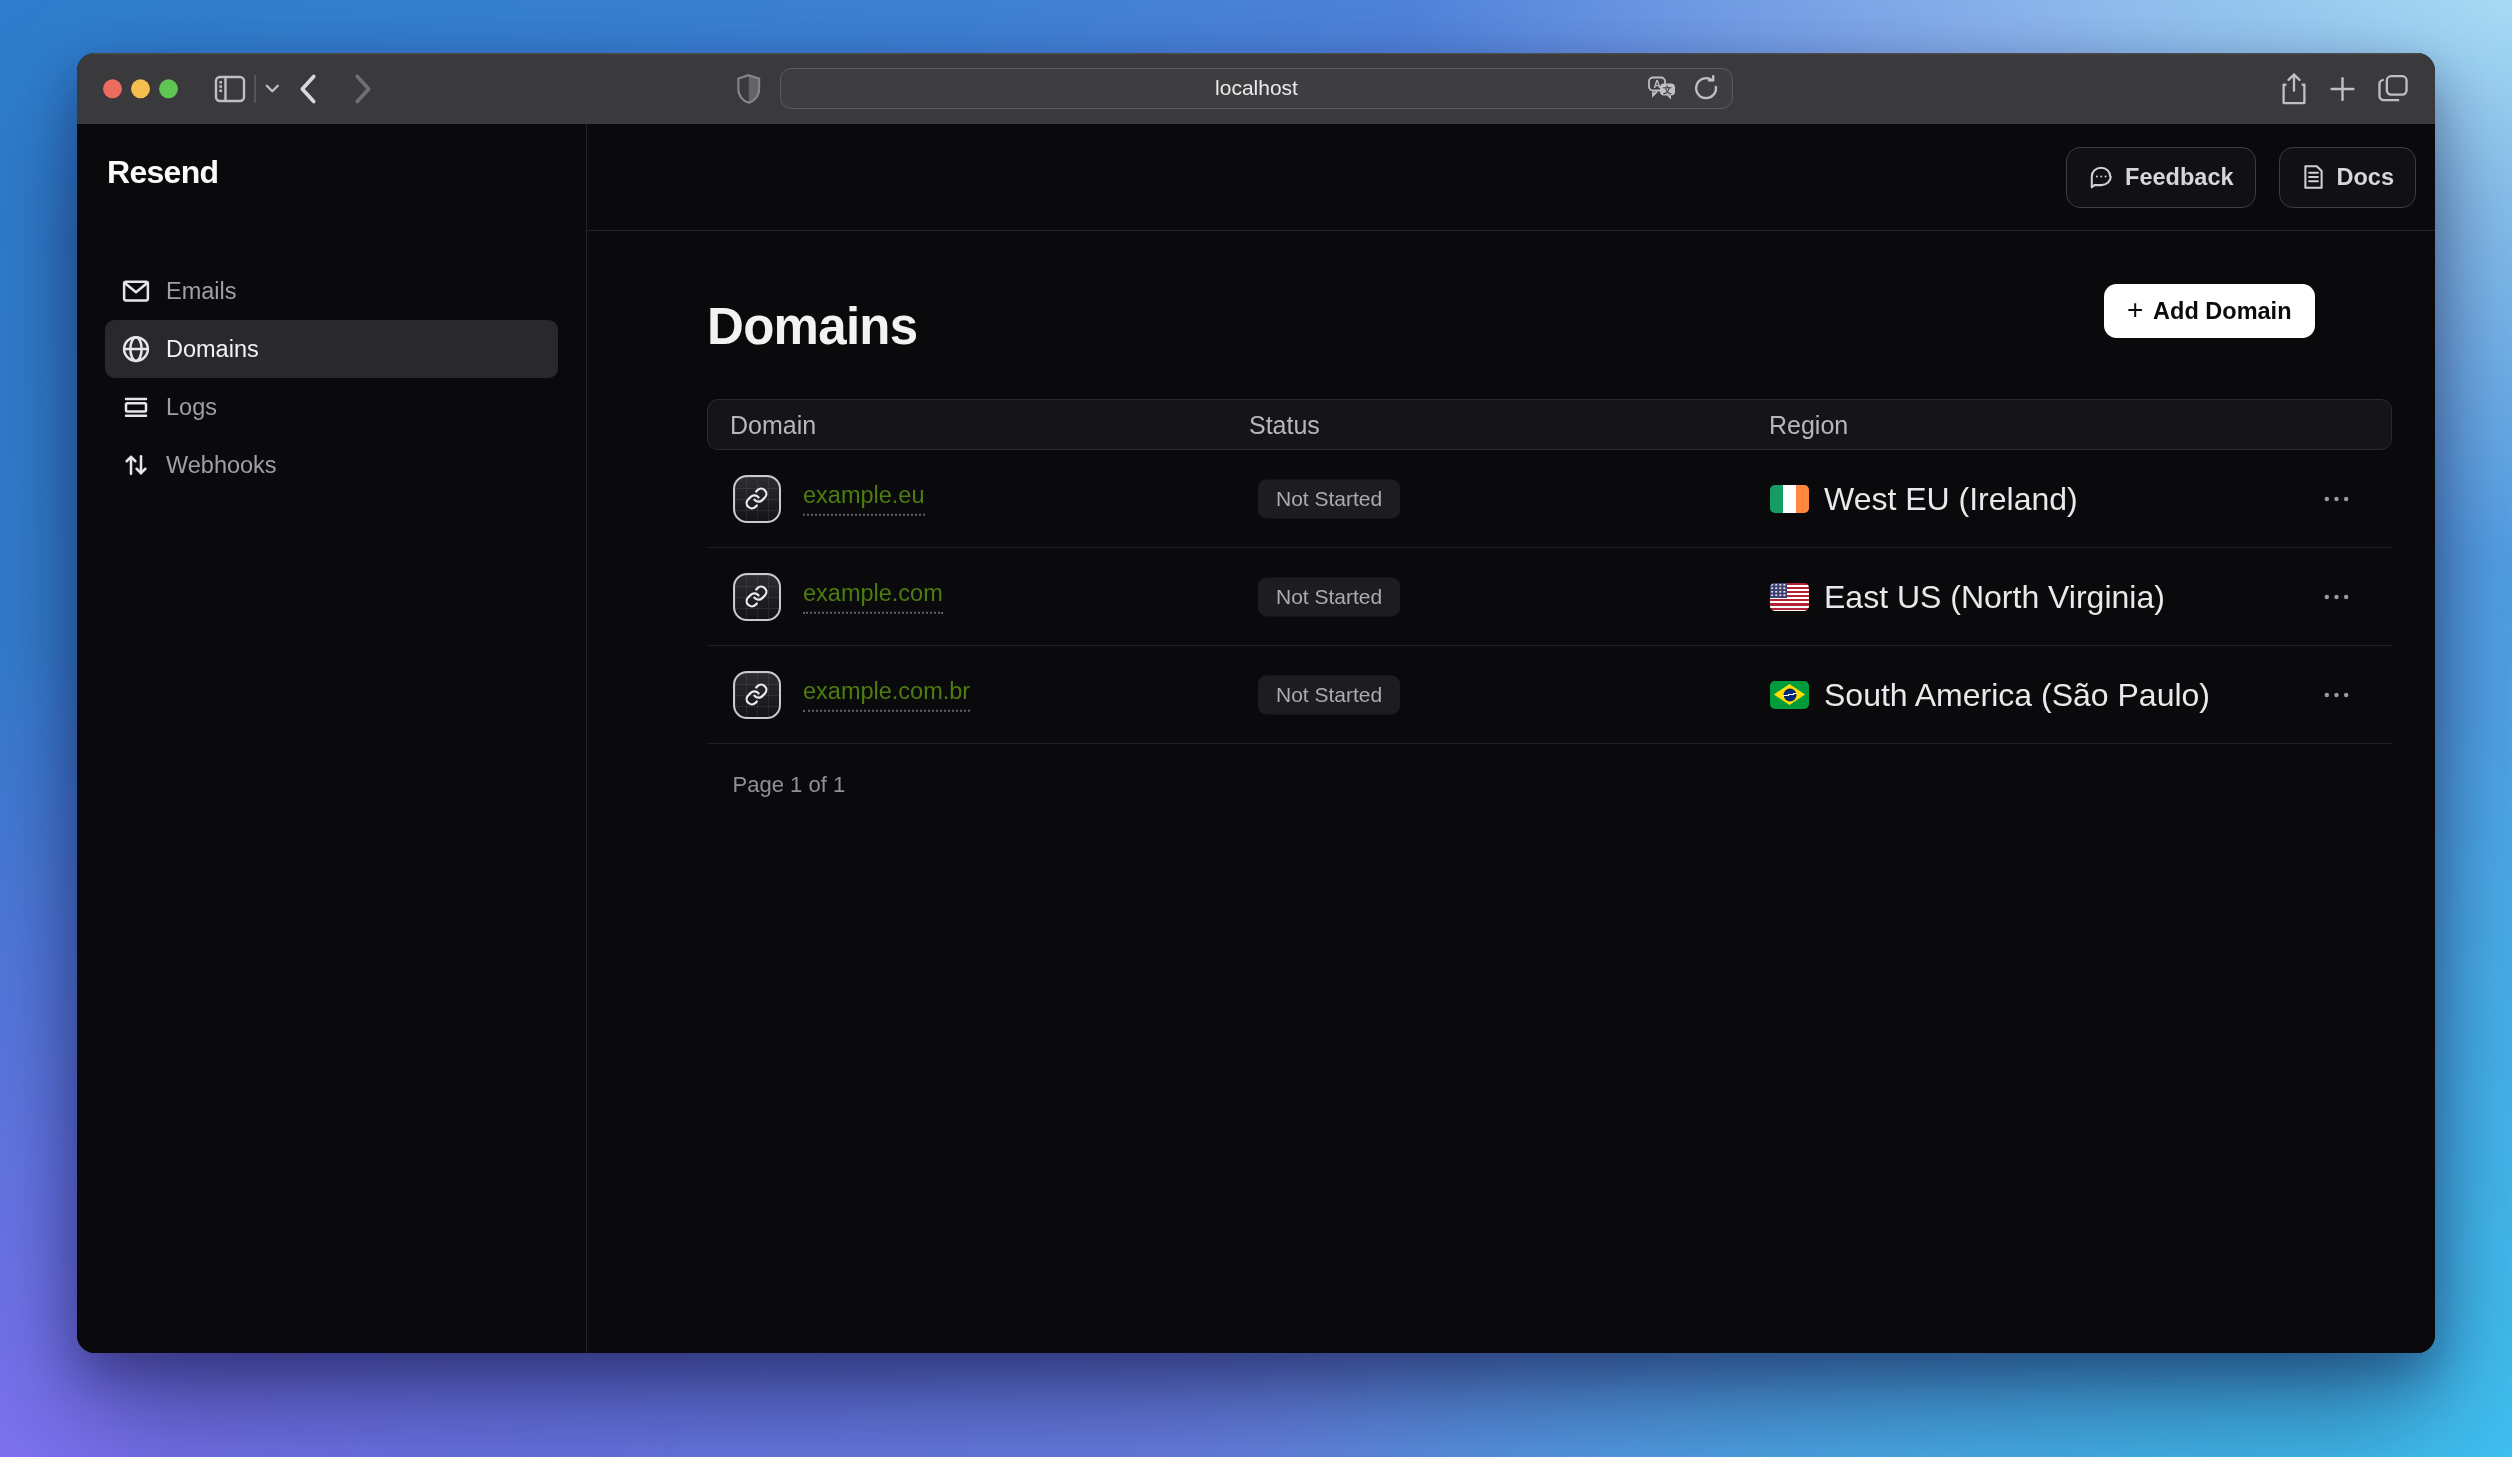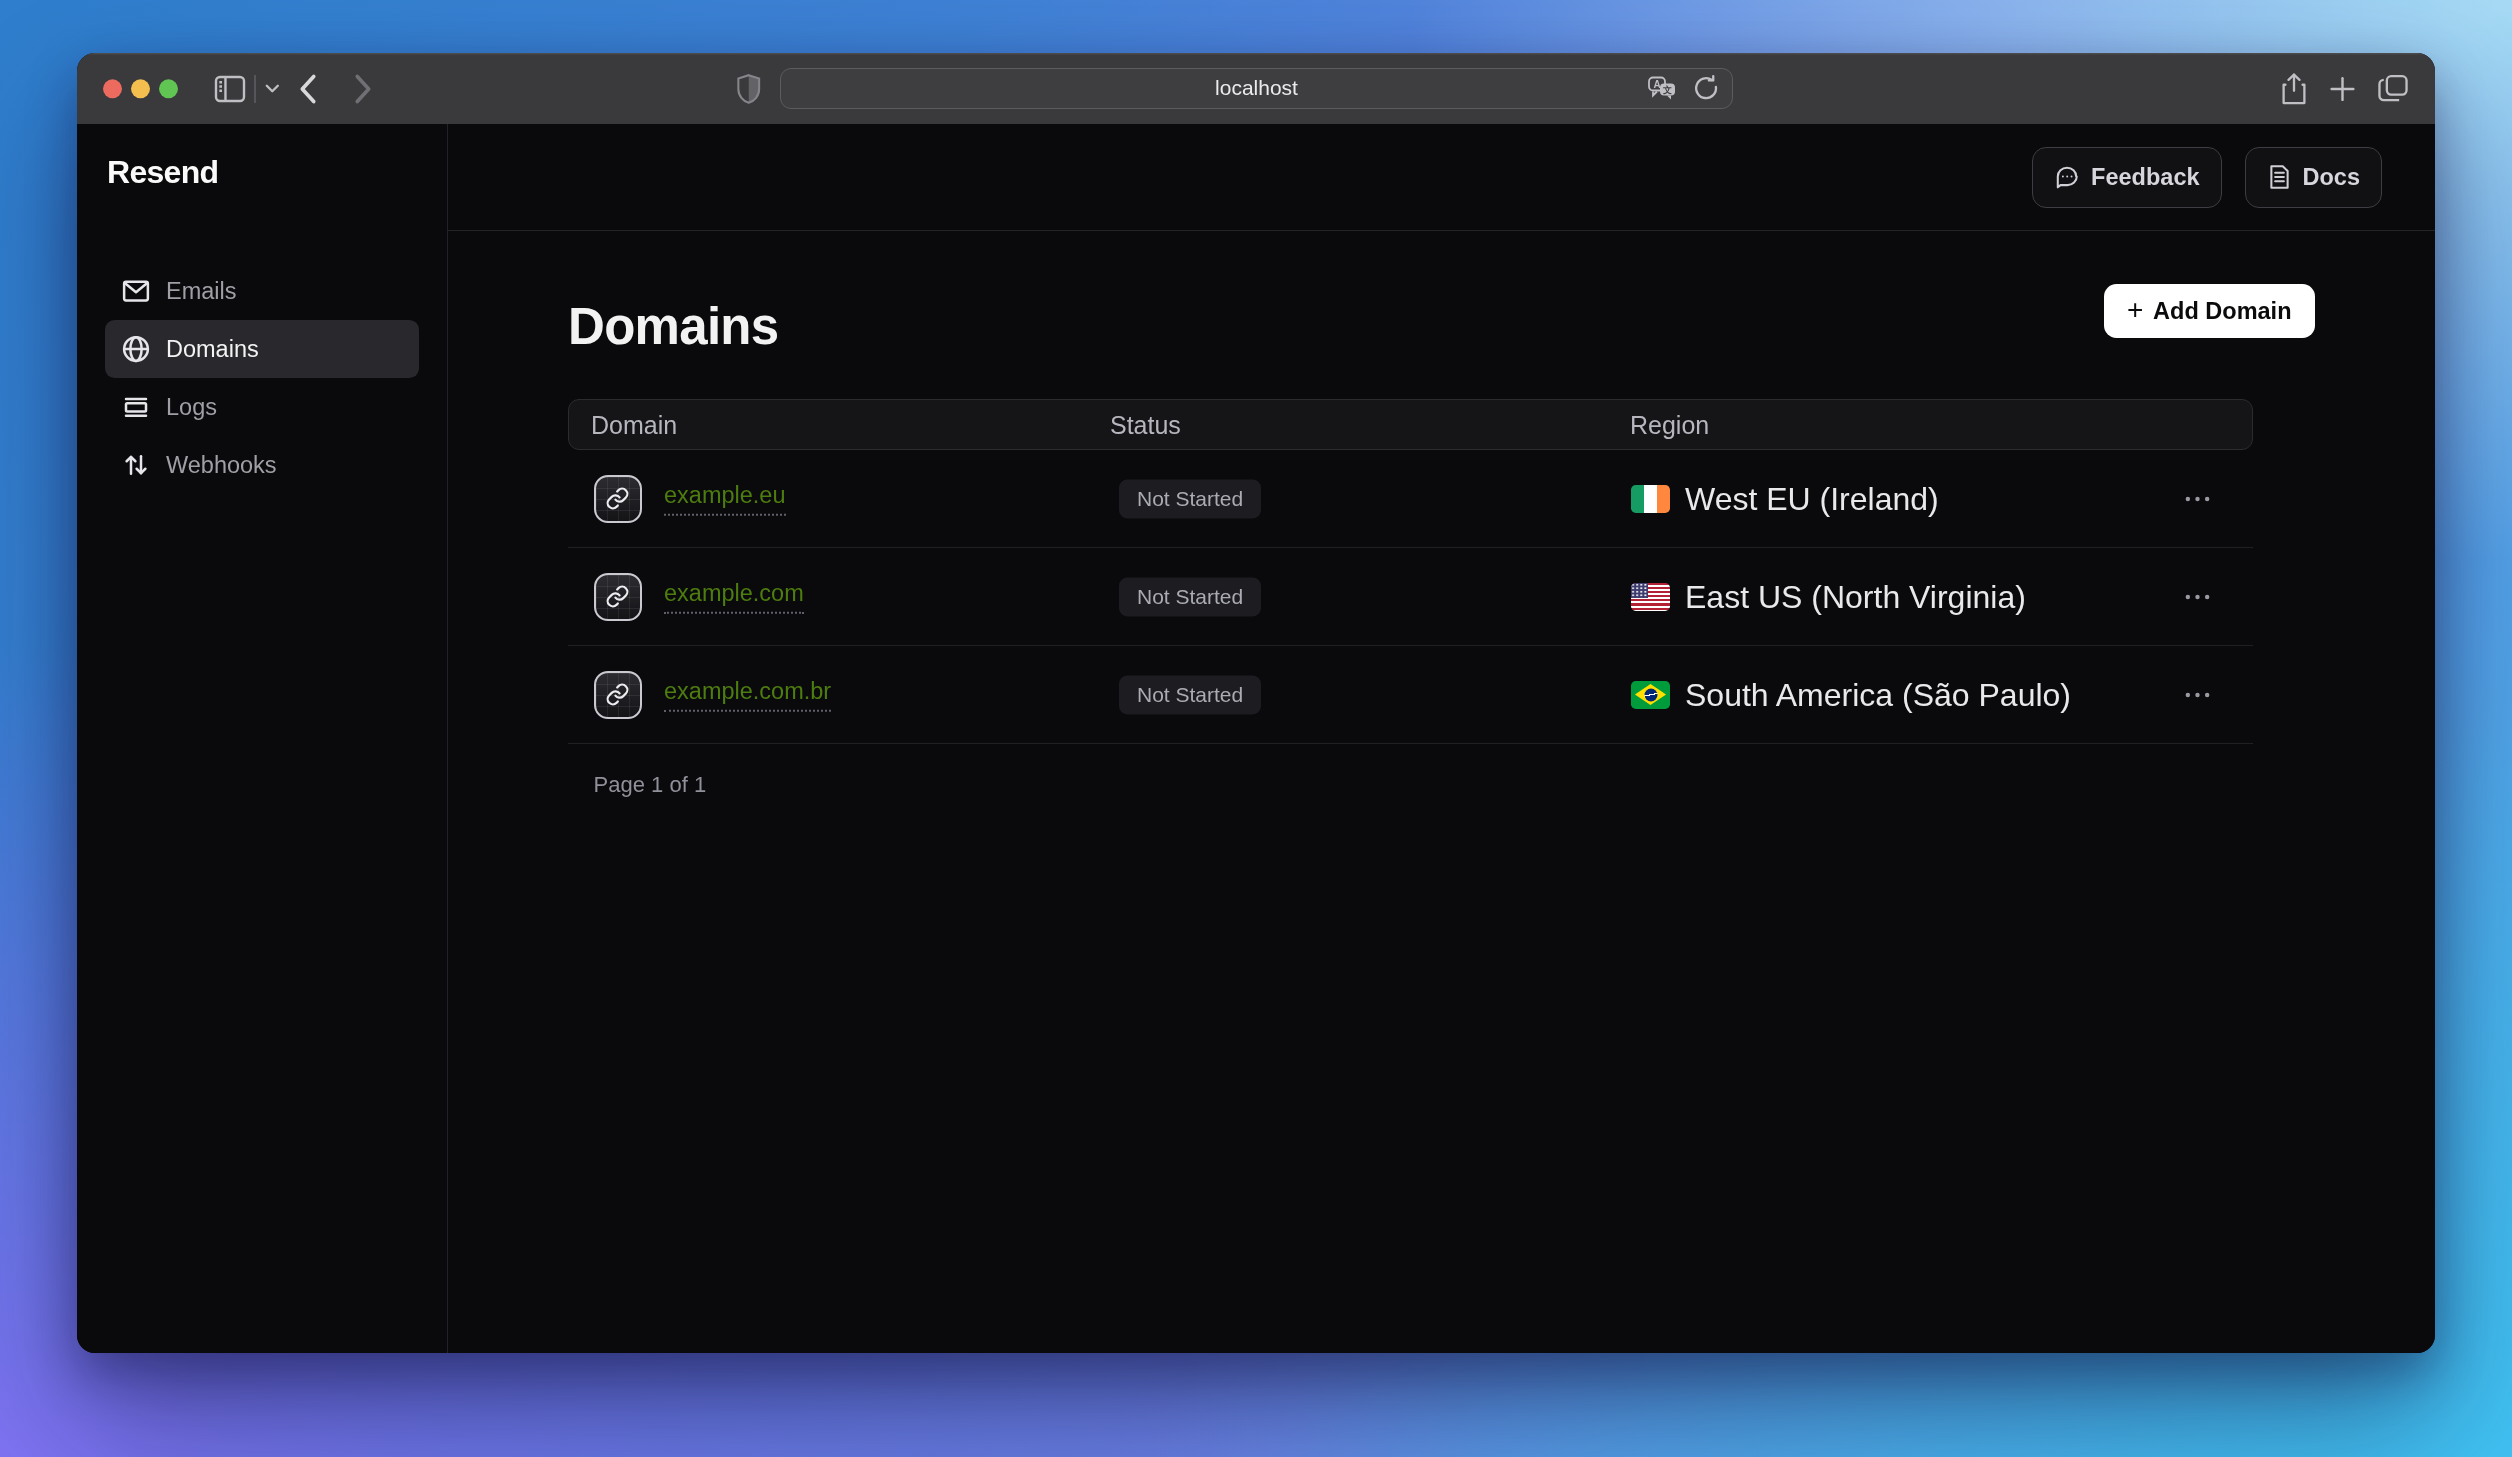--- a/index.html
+++ b/index.html
@@ -41,32 +41,32 @@
     border:1.4px solid #5c5c60; border-radius:11px; background:#3e3e41;
     display:flex; align-items:center; justify-content:center;
     color:#ebebed; font-size:21px;
   }
   .urlbar-icons { position:absolute; right:12.4px; top:50%; transform:translateY(-50%); display:flex; gap:14px; color:#c9c9cd; }
 
   .right-icons { position:absolute; right:25.6px; top:50%; transform:translateY(-50%); display:flex; gap:20px; color:#c3c3c8; }
 
   
   .app { position:absolute; top:71px; left:0; right:0; bottom:0; display:flex; background:#0a0a0c; }
-  .side { position:relative; width:371px; border-right:1.4px solid #222227; }
+  .side { position:relative; width:510px; border-right:1.4px solid #222227; }
   .logo { position:absolute; left:30px; top:30px; color:#fafafa; font-size:32px; font-weight:700; letter-spacing:-0.7px; }
   .nav { position:absolute; top:138px; left:28px; right:28px; list-style:none; }
   .nav li {
     height:58px; border-radius:9.7px; display:flex; align-items:center;
     padding-left:16px; gap:15px; color:#9f9fa6; font-size:23.5px; cursor:default;
   }
   .nav li .ic { color:#e6e6ea; display:inline-flex; }
   .nav li.active { background:#29292d; color:#f3f3f4; }
 
   .main { position:relative; flex:1; }
-  .topbar { height:107px; border-bottom:1.4px solid #222227; display:flex; align-items:center; justify-content:flex-end; padding-right:53px; gap:23px; }
+  .topbar { height:107px; border-bottom:1.4px solid #222227; display:flex; align-items:center; justify-content:flex-end; padding-right:19px; gap:23px; }
   .chip {
     height:61px; border:1.4px solid #3d3d43; border-radius:14px; background:#111114;
     display:inline-flex; align-items:center; gap:11px; padding:0 21px;
     color:#d6d6dc; font-size:23.5px; font-weight:600; cursor:pointer;
   }
   .chip .ic { color:#cfcfd5; display:inline-flex; }
 
   .page-title { position:absolute; left:120px; top:173px; color:#f2f2f3; font-size:51px; font-weight:700; letter-spacing:-0.7px; }
   .add-btn {
     position:absolute; right:120px; top:160px; height:54px; border-radius:12.4px; border:none;

